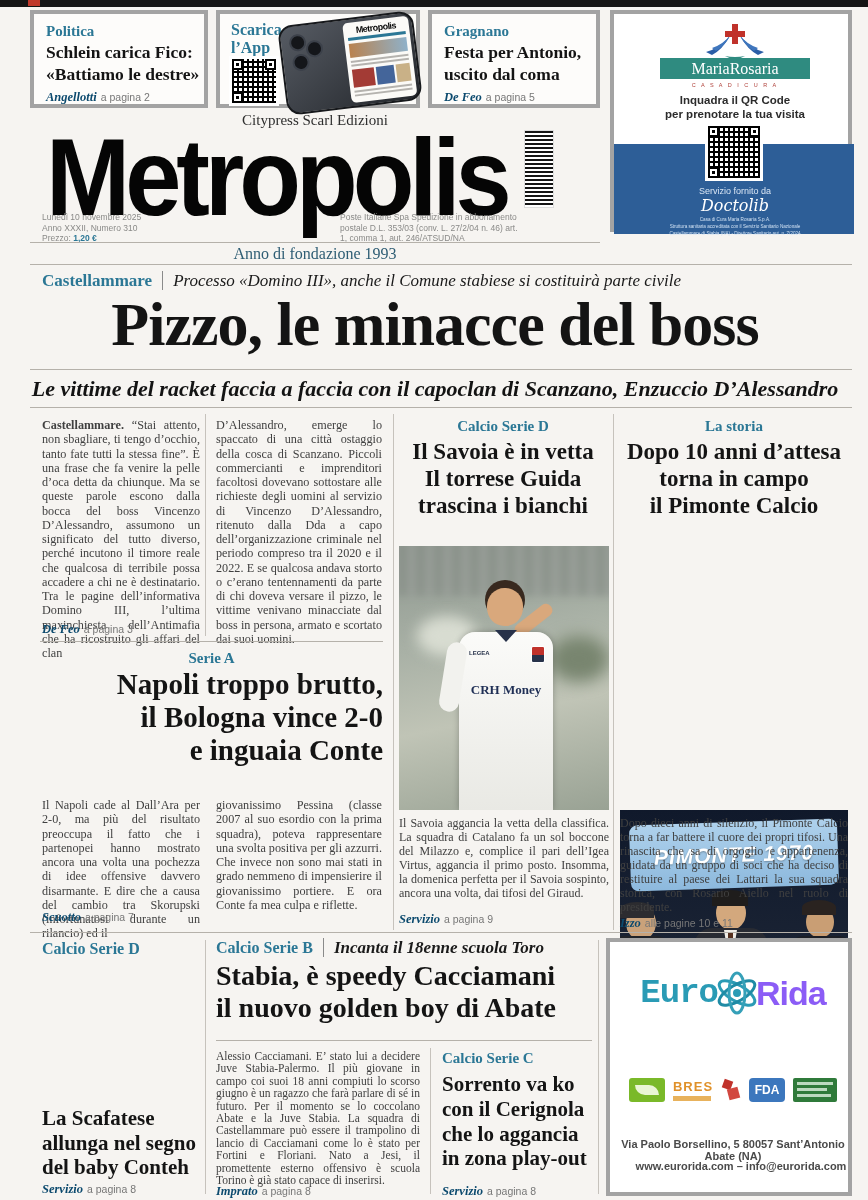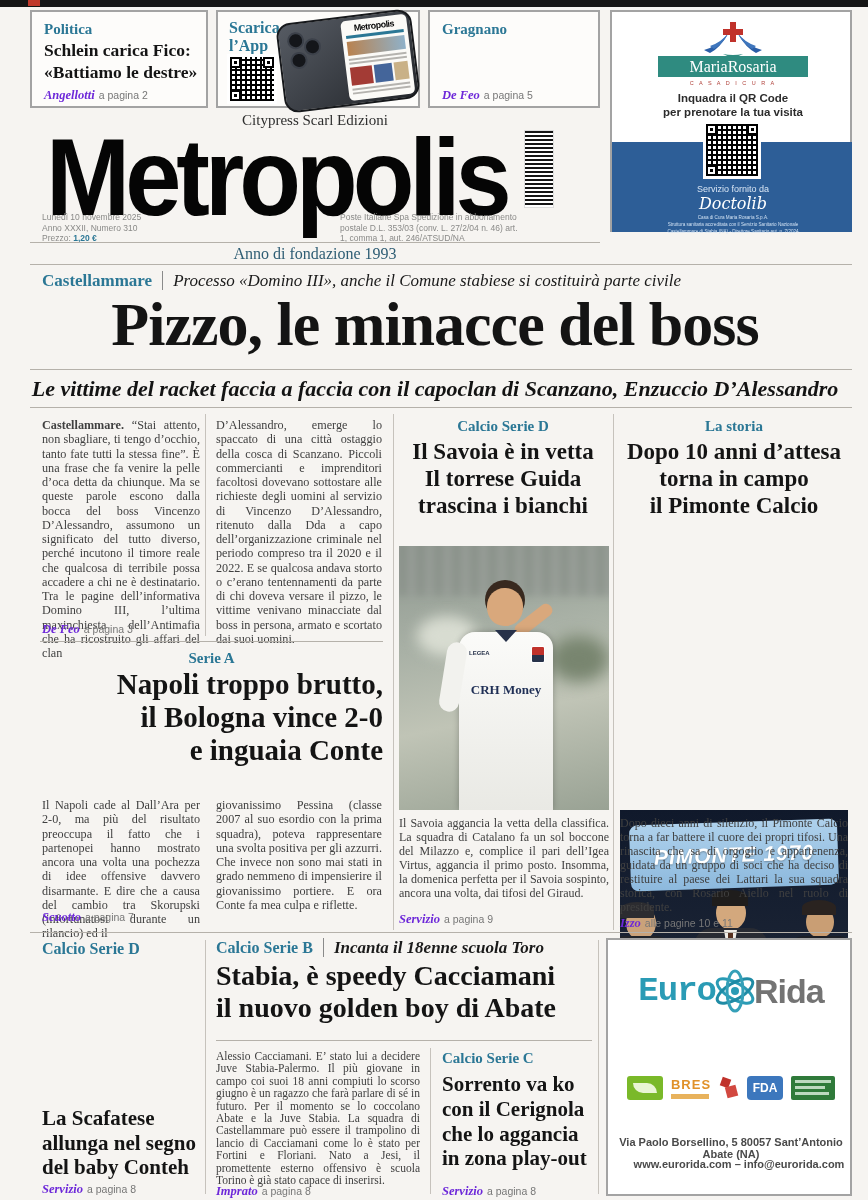--- a/index.html
+++ b/index.html
@@ -1,25 +1,25 @@
 <!DOCTYPE html>
 <html><head>
 <meta charset="utf-8">
 <style>
   html,body{margin:0;padding:0;background:#b9b5ae;}
   .page{position:relative;width:868px;height:1200px;margin:0 auto;background:#f6f4f1;
         font-family:"Liberation Serif",serif;overflow:hidden;color:#1d1d1d;}
   .abs{position:absolute;}
-  .box{background:#fdfcfa;border:2px solid #a3a3a3;box-sizing:border-box;}
+  .box{background:#fdfcfa;border:4px solid #a3a3a3;box-sizing:border-box;}
   .lbl{font-weight:bold;color:#2b7795;font-size:15px;}
   .tc{text-align:center;}
   .hl{font-weight:bold;color:#141414;white-space:pre-line;}
   .body-txt{font-size:12.2px;line-height:1.17;text-align:justify;color:#404040;}
   .byline{font-size:10.5px;color:#777;font-family:"Liberation Sans",sans-serif;}
-  .byline b{font-family:"Liberation Serif",serif;font-style:italic;color:#6d28d9;font-size:12.5px;margin-right:4px;}
+  .byline b{font-family:"Liberation Serif",serif;font-style:italic;color:#0c4a6e;font-size:12.5px;margin-right:4px;}
   .vline{width:1px;background:#c6c2bc;}
   .hline{height:1px;background:#b5b1aa;}
   .kick-label{font-weight:bold;color:#2b7795;}
   .kick-text{border-left:1px solid #8a8a8a;padding-left:10px;margin-left:10px;color:#1a1a1a;font-style:italic;}
   .tiny-sans{font-family:"Liberation Sans",sans-serif;font-size:8.5px;color:#8a8a88;line-height:1.25;}
   .qr{background:#fff;position:relative;
       background-image:repeating-linear-gradient(0deg,#000 0 2px,transparent 2px 5px),
                        repeating-linear-gradient(90deg,#000 0 2px,transparent 2px 5px);
       background-blend-mode:multiply;outline:3px solid #fff;}
   .qrf{position:absolute;width:11px;height:11px;border:2px solid #000;background:#fff;box-sizing:border-box;}
@@ -76,20 +76,22 @@
           <div style="width:14px;height:18px;background:#c9b187;"></div>
         </div>
         <div style="margin:3px 4px 0;height:2px;background:#b5b3af;"></div>
         <div style="margin:2px 4px 0;height:2px;background:#b5b3af;"></div>
       </div>
     </div>
   </div>
 
   <div class="abs box" style="left:428px;top:10px;width:172px;height:98px;">
     <div class="abs lbl" style="left:12px;top:9px;">Gragnano</div>
+    <div class="abs hl" style="left:12px;top:28px;width:155px;font-size:17.5px;line-height:1.24;">Festa per Antonio,
+uscito dal coma</div>
     <div class="abs byline" style="left:12px;top:76px;">
       <b>De Feo</b><span>a pagina 5</span>
     </div>
   </div>
 
   <div class="abs box" style="left:610px;top:10px;width:242px;height:222px;background:#fff;">
 
     <svg class="abs" style="left:86px;top:8px;" width="70" height="38" viewBox="0 0 70 38">
       <path d="M6 30 Q20 26 30 14 Q22 28 12 33 Z" fill="#2b5ea7"></path>
       <path d="M64 30 Q50 26 40 14 Q48 28 58 33 Z" fill="#2b5ea7"></path>
@@ -254,21 +256,21 @@
 
   <div class="abs box" style="left:606px;top:938px;width:246px;height:258px;background:#fff;">
     <div class="abs" style="left:0;top:28px;width:246px;display:flex;align-items:center;justify-content:center;">
       <span style="font-family:Liberation Mono, monospace;font-weight:bold;font-size:34px;color:#2a9bb5;letter-spacing:-1px;">Euro</span>
       <svg width="46" height="46" viewBox="0 0 46 46" style="margin:0 -4px;">
         <ellipse cx="23" cy="23" rx="20" ry="8" fill="none" stroke="#2a9bb5" stroke-width="3" transform="rotate(30 23 23)"></ellipse>
         <ellipse cx="23" cy="23" rx="20" ry="8" fill="none" stroke="#1f8ba5" stroke-width="3" transform="rotate(-30 23 23)"></ellipse>
         <ellipse cx="23" cy="23" rx="20" ry="8" fill="none" stroke="#35a0b8" stroke-width="3" transform="rotate(90 23 23)"></ellipse>
         <circle cx="23" cy="23" r="4" fill="#2a9bb5"></circle>
       </svg>
-      <span style="font-family:'Liberation Sans',sans-serif;font-weight:bold;font-size:34px;color:#737373;letter-spacing:-1px;">Rida</span>
+      <span style="font-family:'Liberation Sans',sans-serif;font-weight:bold;font-size:34px;color:#8b5cf6;letter-spacing:-1px;">Rida</span>
     </div>
     <div class="abs" style="left:0;top:136px;width:246px;display:flex;gap:8px;align-items:center;justify-content:center;">
       <div style="width:36px;height:24px;background:#7ab929;border-radius:3px;position:relative;">
         <div style="position:absolute;left:6px;top:7px;width:24px;height:10px;border-radius:0 12px 0 12px;background:#e9f5d4;"></div>
       </div>
       <div style="text-align:center;">
         <div style="font-family:'Liberation Sans',sans-serif;font-weight:bold;font-size:13px;color:#e0912a;letter-spacing:1px;">BRES</div>
         <div style="width:38px;height:5px;background:#e8b25c;margin-top:2px;"></div>
       </div>
       <div style="width:20px;height:22px;position:relative;">

